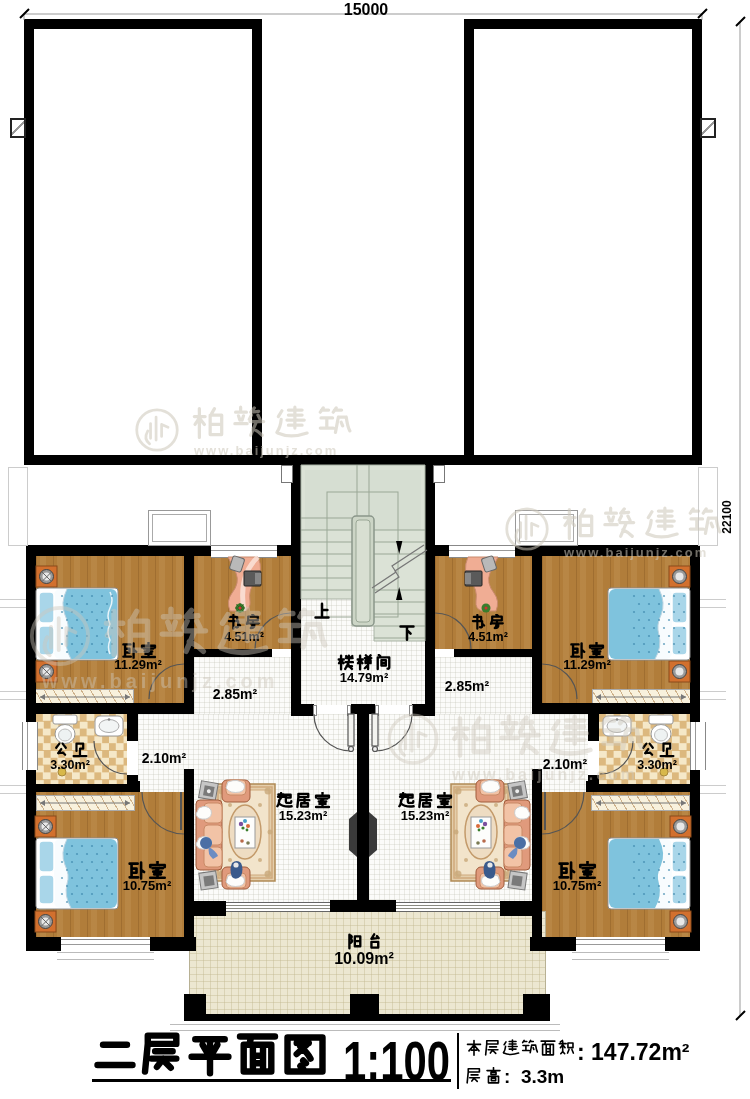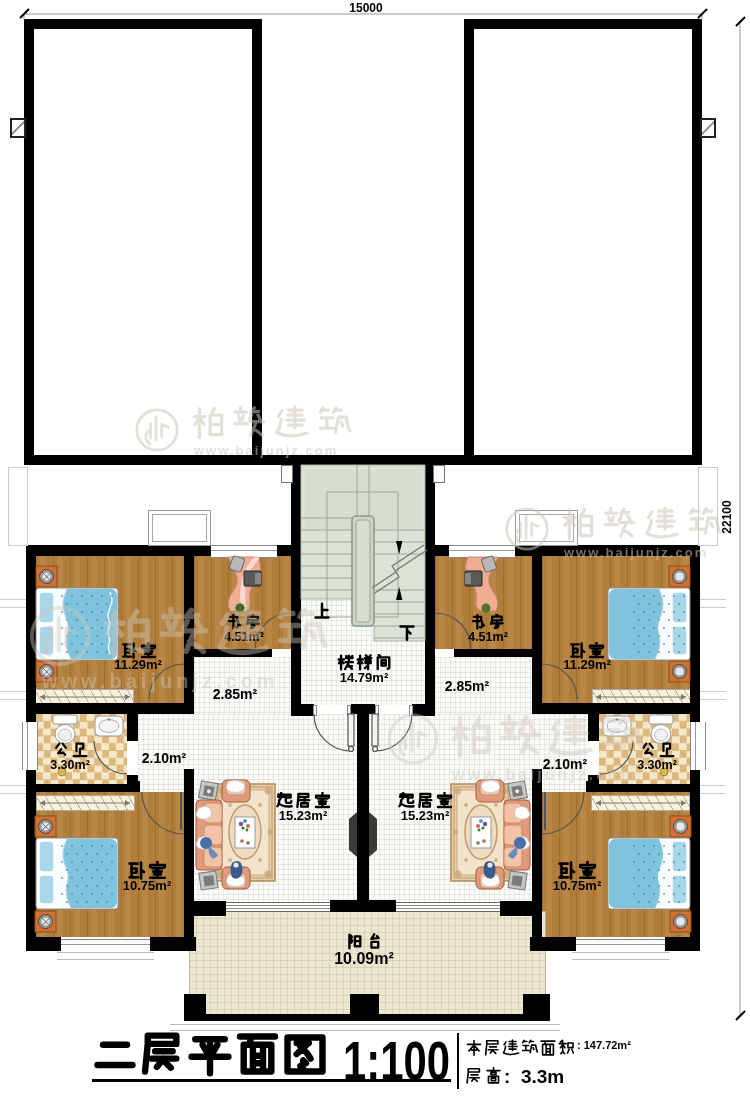--- a/index.html
+++ b/index.html
@@ -722,21 +722,21 @@
         </g>
         <text x="66" y="70" font-family="Liberation Sans" font-size="16" font-weight="bold" letter-spacing="3" fill="#cdc7ba">www.baijunjz.com</text>
       </svg>
 </div>
 
 <svg class="a" style="left:0;top:0" width="750" height="30" viewBox="0 0 750 30">
 <path d="M24 14 H702" stroke="#999" stroke-width="1"></path>
 <path d="M24 14 V20 M702 14 V20" stroke="#999" stroke-width="1"></path>
 <path d="M20 18 L29 9 M698 18 L707 9" stroke="#000" stroke-width="2"></path>
 </svg>
-<div class="num" style="left:366px;top:1px;font-size:12px">15000</div>
+<div class="num" style="left:366px;top:1px;font-size:16px">15000</div>
 
 <svg class="a" style="left:710px;top:0" width="40" height="1040" viewBox="0 0 40 1040">
 <path d="M30 22 V1016" stroke="#999" stroke-width="1"></path>
 <path d="M26 26 L35 17 M26 1020 L35 1011" stroke="#000" stroke-width="2"></path>
 </svg>
 <div class="num" style="left:727px;top:510px;font-size:12px;transform:translateX(-50%) rotate(-90deg)">22100</div>
 
 <svg class="cj" style="left:92px;top:1031px" width="236" height="46" viewBox="0 0 236 46">
       <use href="#g_er" width="46" height="46" stroke="#000" stroke-width="14"></use>
       <use href="#g_ceng" x="47.5" width="46" height="46" stroke="#000" stroke-width="14"></use>
@@ -756,21 +756,21 @@
         <g stroke="#000" fill="none">
           <use href="#g_ben" width="18" height="18" stroke-width="9"></use>
           <use href="#g_ceng" x="18.5" width="18" height="18" stroke-width="9"></use>
           <use href="#g_jn" x="37" width="18" height="18" stroke-width="9"></use>
           <use href="#g_zhu" x="55.5" width="18" height="18" stroke-width="9"></use>
           <use href="#g_mian" x="74" width="18" height="18" stroke-width="9"></use>
           <use href="#g_ji" x="92.5" width="18" height="18" stroke-width="9"></use>
         </g>
       </svg>
 </div>
-<div class="a" style="left:577px;top:1039px;font-size:11px;font-weight:bold">: 147.72m²</div>
+<div class="a" style="left:577px;top:1039px;font-size:23px;font-weight:bold">: 147.72m²</div>
 
 <div class="a" style="left:465px;top:1067px">
 <svg width="38" height="18" viewBox="0 0 38 18">
         <g stroke="#000" fill="none">
           <use href="#g_ceng" width="18" height="18" stroke-width="9"></use>
           <use href="#g_gao" x="19.5" width="18" height="18" stroke-width="9"></use>
         </g>
       </svg>
 </div>
 <div class="a" style="left:504px;top:1066px;font-size:19px;font-weight:bold">:&nbsp; 3.3m</div>

